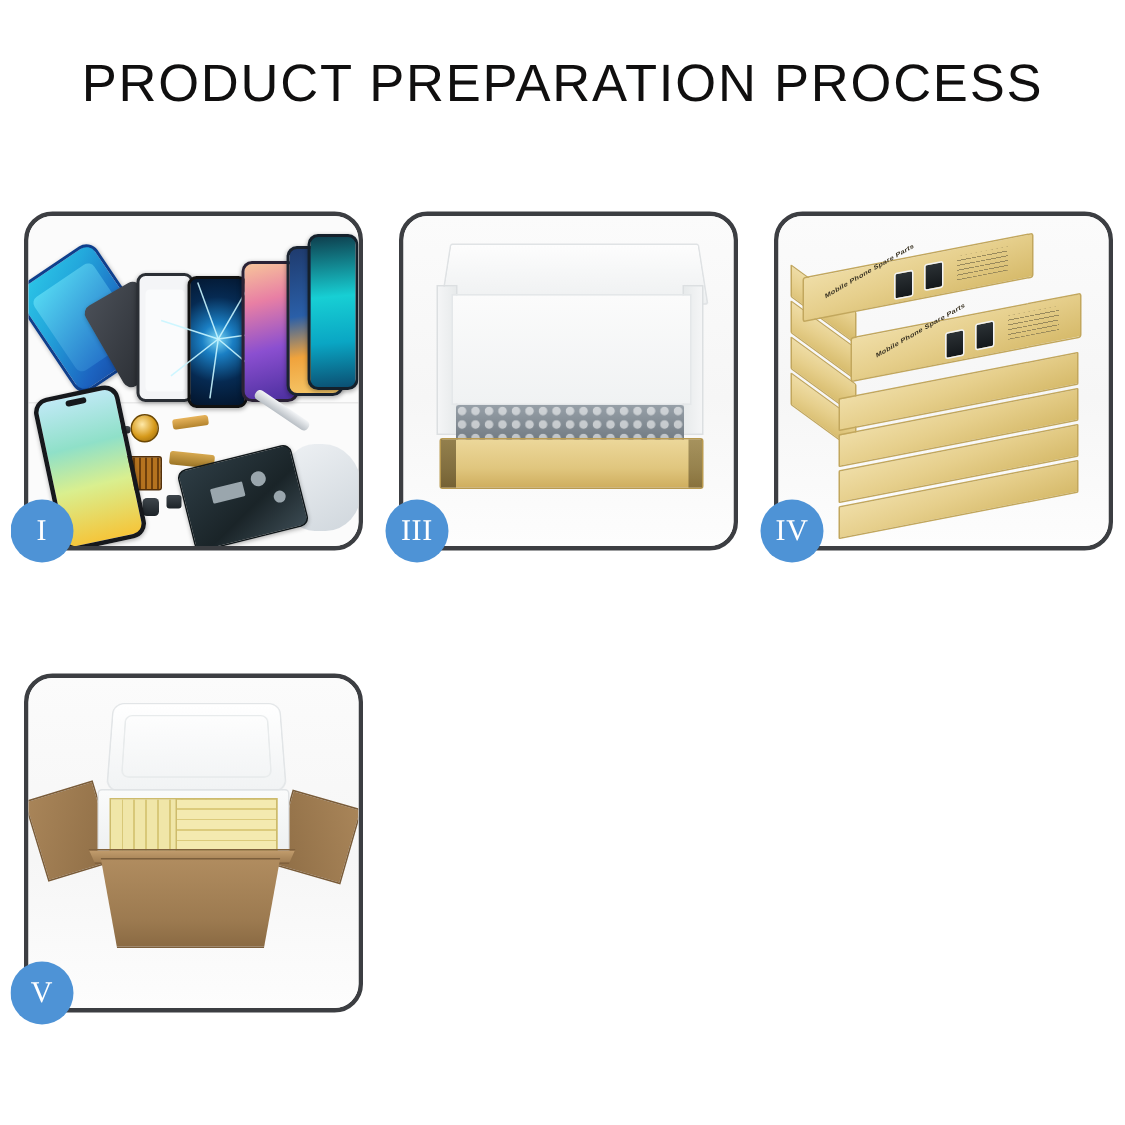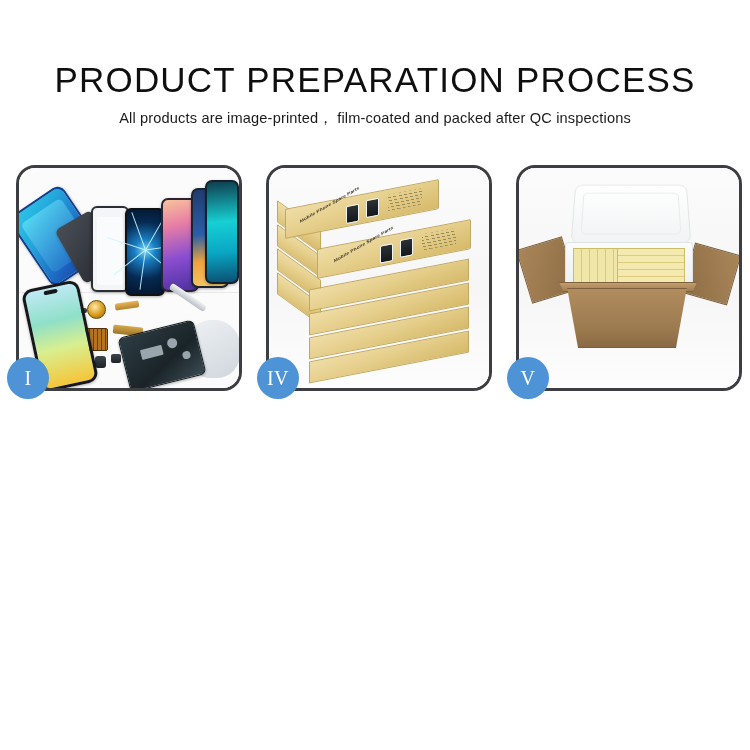--- a/index.html
+++ b/index.html
@@ -6,21 +6,21 @@
   html,body { width:750px; height:750px; }
   body {
     background:#ffffff;
     font-family:"Liberation Sans", sans-serif;
     overflow:hidden;
     position:relative;
   }
   .page { width:750px; height:750px; position:relative; }
 
   
-  .header { padding-top:38px; text-align:center;margin-top:24px; }
+  .header { padding-top:38px; text-align:center; }
   .title {
     font-size:35px;
     font-weight:400;
     letter-spacing:1.2px;
     color:#100f0f;
     line-height:1.05;
     font-family:"Liberation Sans", sans-serif;
   }
   .subtitle {
     margin-top:10px;
@@ -425,21 +425,20 @@
     transform:skewY(19deg);
   }
 </style>
 </head>
 <body>
 
 <div class="page">
 
   <div class="header">
     <div class="title">PRODUCT PREPARATION PROCESS</div>
-    <div class="subtitle">All products are image-printed， film-coated and packed after QC inspections</div>
   </div>
 
   <div class="grid">
 
     <div class="panel">
       <div class="panel-inner p1">
         <div class="shelf"></div>
         <div class="scr s-blue"></div>
         <div class="scr s-dark"></div>
         <div class="scr s-white"></div>
@@ -471,20 +470,31 @@
         <div class="tiny" style="left:76px;top:188px;width:11px;height:12px;border-radius:3px"></div>
         <div class="tiny" style="left:92px;top:186px;width:10px;height:9px"></div>
         <div class="tiny" style="left:38px;top:168px;width:8px;height:14px"></div>
         <div class="hand"></div>
         <div class="tool"></div>
       </div>
       <div class="badge">I</div>
     </div>
 
 
+    <div class="panel">
+      <div class="panel-inner p3">
+        <div class="lid"></div>
+        <div class="flapl"></div>
+        <div class="flapr"></div>
+        <div class="liner"></div>
+        <div class="wrap"></div>
+        <div class="boxbody"></div>
+      </div>
+      <div class="badge">III</div>
+    </div>
 
     <div class="panel">
       <div class="panel-inner p4">
         <div class="stack">
 
           <div class="kb side" style="left:2px;top:28px;width:44px;height:22px;transform:skewY(36deg)"></div>
           <div class="kb side" style="left:2px;top:52px;width:44px;height:22px;transform:skewY(36deg)"></div>
           <div class="kb side" style="left:2px;top:76px;width:44px;height:22px;transform:skewY(36deg)"></div>
           <div class="kb side" style="left:2px;top:100px;width:44px;height:22px;transform:skewY(36deg)"></div>
 

